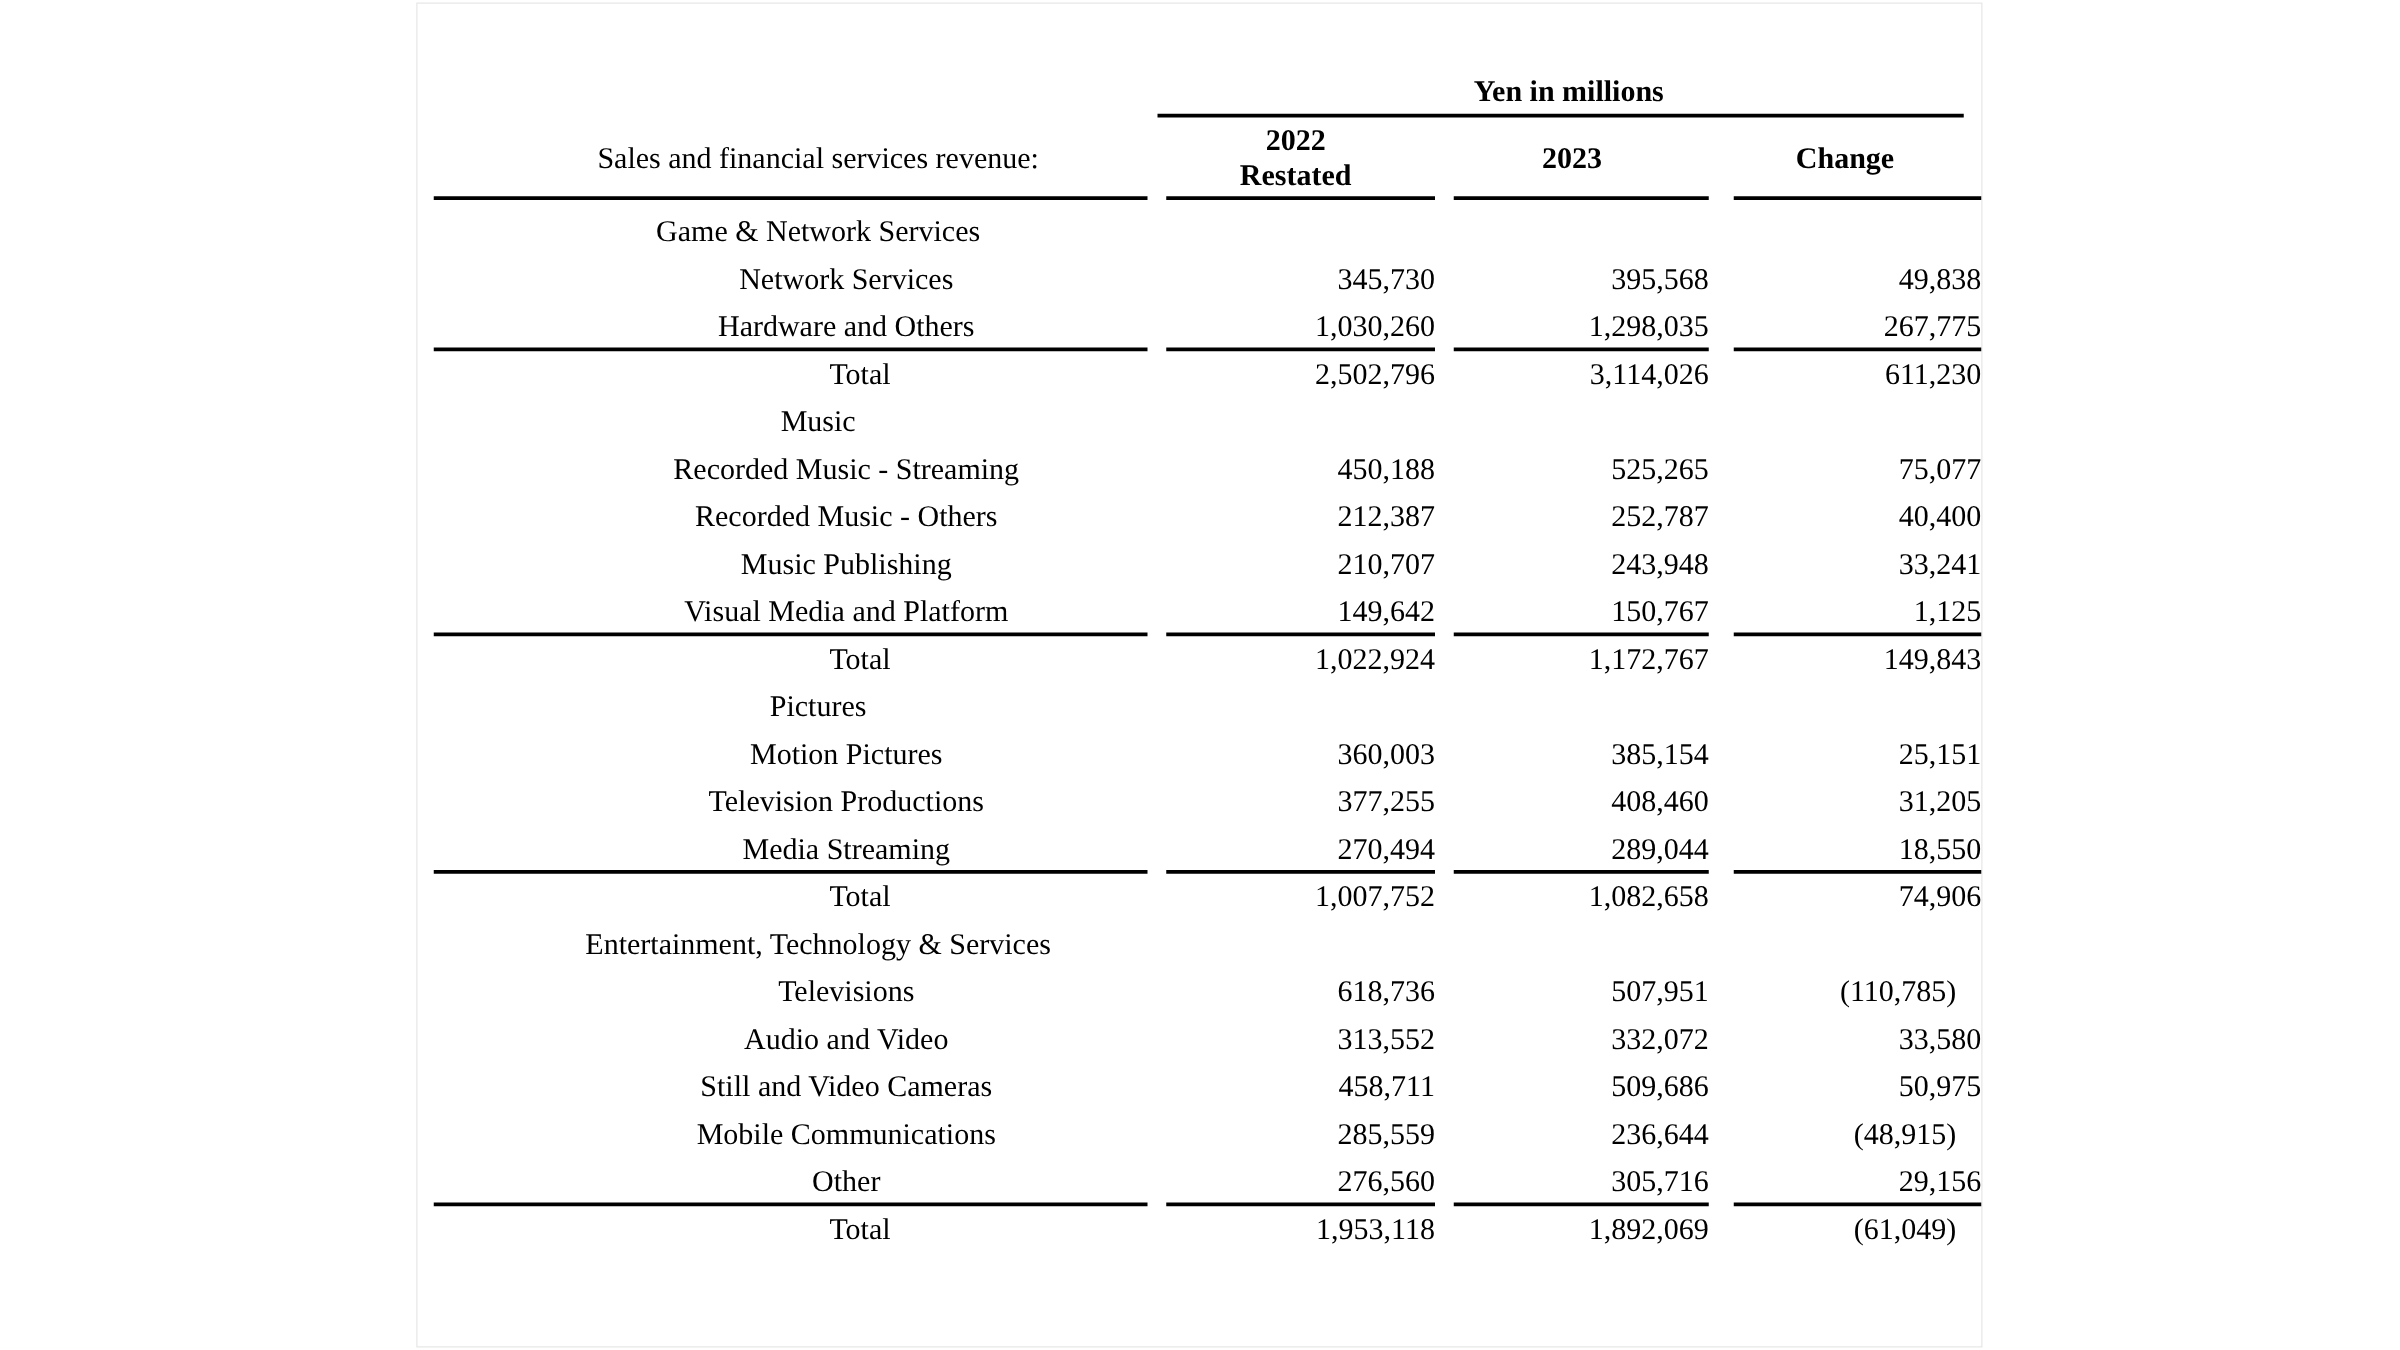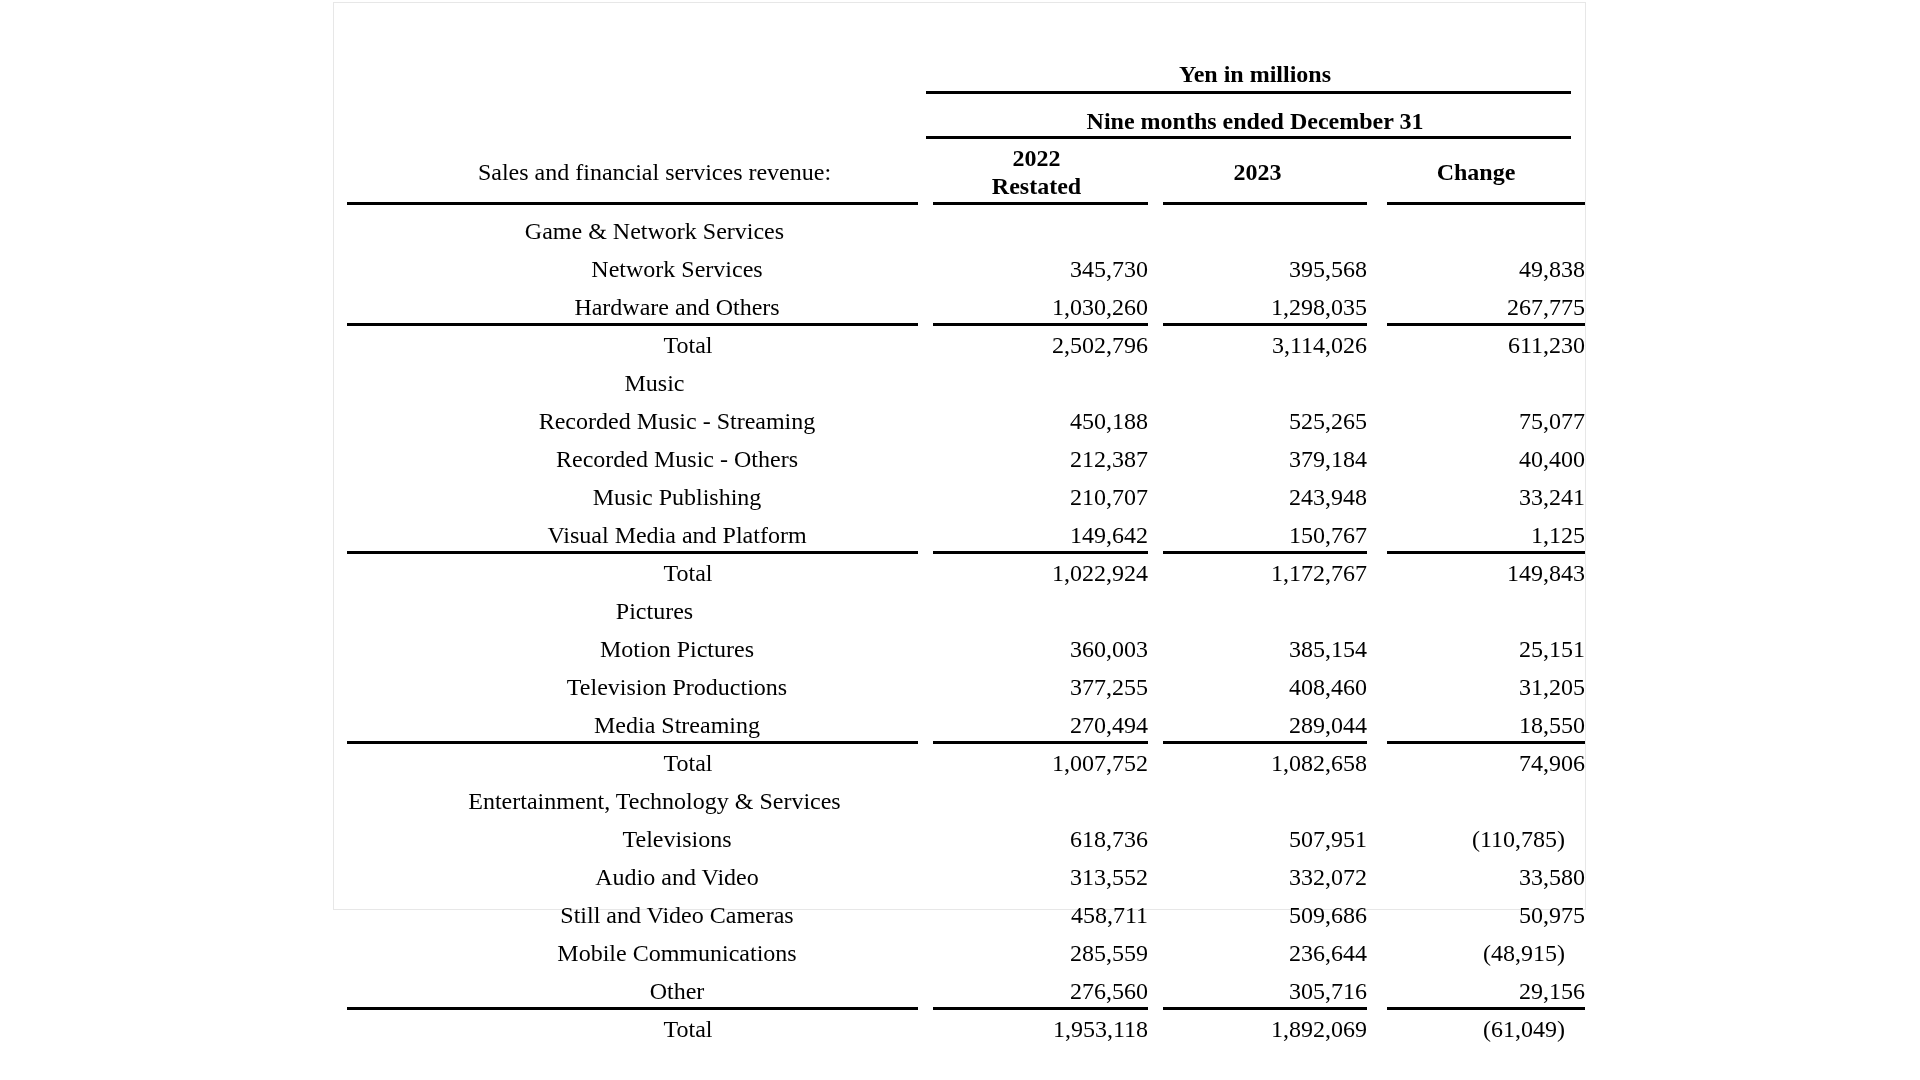--- a/index.html
+++ b/index.html
@@ -14,21 +14,21 @@
     width: 1920px;
     height: 1080px;
     background: #ffffff;
     overflow: hidden;
   }
   .panel {
     position: absolute;
     left: 333px;
     top: 2px;
     width: 1253px;
-    height: 908px;
+    height: 1076px;
     background: #ffffff;
     border: 1px solid #e7e7e7;
     box-sizing: border-box;
   }
   table.fin {
     border-collapse: collapse;
     table-layout: fixed;
     width: 1251px;
     margin: 0;
   }
@@ -86,27 +86,20 @@
 
       <tbody>
           <tr class="h1">
         <td class="lbl"></td>
         <td colspan="3" class="center b">
           <span>Yen in millions</span>
           <div class="rule r-span"></div>
         </td>
       </tr>
 
-      <tr class="h2">
-        <td class="lbl"></td>
-        <td colspan="3" class="center b">
-          <span>Nine months ended December 31</span>
-          <div class="rule r-span"></div>
-        </td>
-      </tr>
 
       <tr class="h3">
         <td class="lbl">
           <span>Sales and financial services revenue:</span>
           <div class="rule r-lbl"></div>
         </td>
         <td class="center b">
           <div class="ch2">
             <span>2022</span><br>
             <span>Restated</span>
@@ -160,21 +153,21 @@
       </tr>
       <tr class="item">
         <td class="lbl"><span>Recorded Music - Streaming</span></td>
         <td class="num c1"><span>450,188</span></td>
         <td class="num c2"><span>525,265</span></td>
         <td class="num c3"><span>75,077</span></td>
       </tr>
       <tr class="item">
         <td class="lbl"><span>Recorded Music - Others</span></td>
         <td class="num c1"><span>212,387</span></td>
-        <td class="num c2"><span>379,184</span></td>
+        <td class="num c2"><span>252,787</span></td>
         <td class="num c3"><span>40,400</span></td>
       </tr>
       <tr class="item">
         <td class="lbl"><span>Music Publishing</span></td>
         <td class="num c1"><span>210,707</span></td>
         <td class="num c2"><span>243,948</span></td>
         <td class="num c3"><span>33,241</span></td>
       </tr>
       <tr class="item">
         <td class="lbl"><span>Visual Media and Platform</span><div class="rule r-lbl"></div></td>

